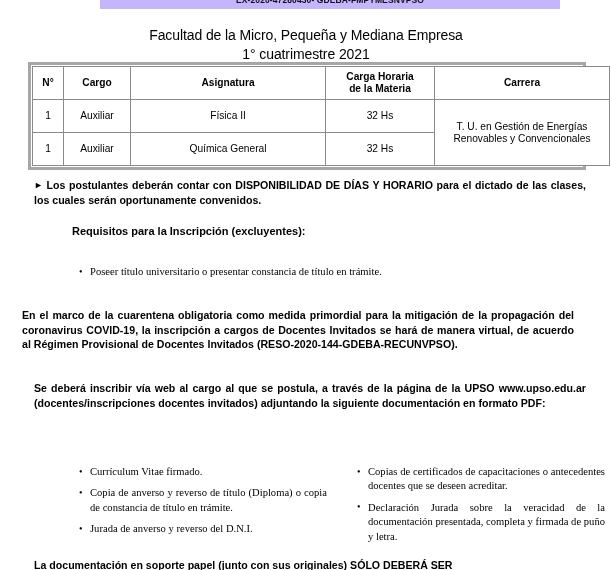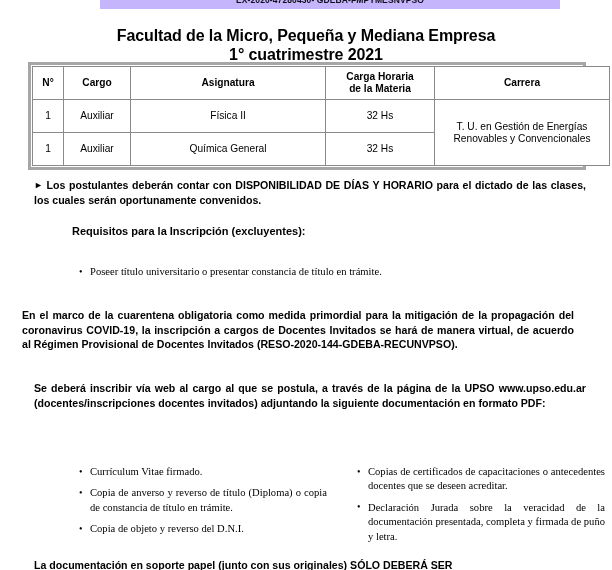--- a/index.html
+++ b/index.html
@@ -49,22 +49,22 @@
   }
 
   .title-block {
     position: absolute;
     left: 28px;
     top: 26px;
     width: 556px;
     text-align: center;
   }
   .title-line {
-    font-size: 16px;
-    font-weight: bold;
+    font-size: 14px;
+    font-weight: normal;
     line-height: 19px;
     letter-spacing: -0.1px;
   }
 
   
   .table-wrap {
     position: absolute;
     left: 28px;
     top: 62px;
     width: 558px;
@@ -255,21 +255,21 @@
     <li>Poseer título universitario o presentar constancia de título en trámite.</li>
   </ul>
 
   <div class="para covid-para">En el marco de la cuarentena obligatoria como medida primordial para la mitigación de la propagación del coronavirus COVID-19, la inscripción a cargos de Docentes Invitados se hará de manera virtual, de acuerdo al Régimen Provisional de Docentes Invitados (RESO-2020-144-GDEBA-RECUNVPSO).</div>
 
   <div class="para web-para">Se deberá inscribir vía web al cargo al que se postula, a través de la página de la UPSO www.upso.edu.ar (docentes/inscripciones docentes invitados) adjuntando la siguiente documentación en formato PDF:</div>
 
   <ul class="doc-list docs-col-left">
     <li>Currículum Vitae firmado.</li>
     <li>Copia de anverso y reverso de título (Diploma) o copia de constancia de título en trámite.</li>
-    <li>Copia de objeto y reverso del D.N.I.</li>
+    <li>Jurada de anverso y reverso del D.N.I.</li>
   </ul>
 
   <ul class="doc-list docs-col-right">
     <li>Copias de certificados de capacitaciones o antecedentes docentes que se deseen acreditar.</li>
     <li>Declaración Jurada sobre la veracidad de la documentación presentada, completa y firmada de puño y letra.</li>
   </ul>
 
   <div class="para final-para">La documentación en soporte papel (junto con sus originales) SÓLO DEBERÁ SER</div>
 
 </div>

